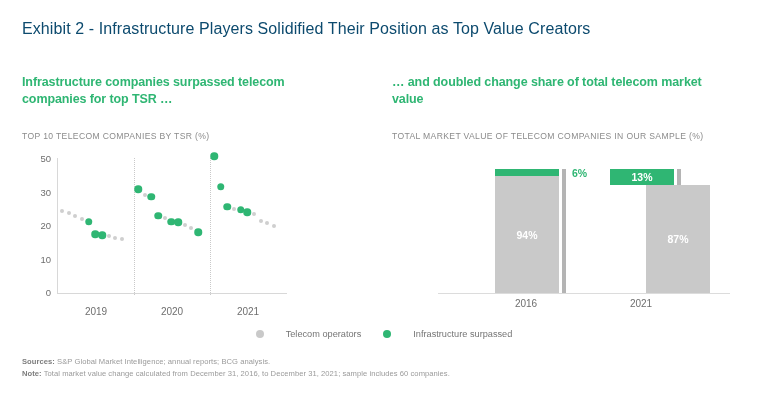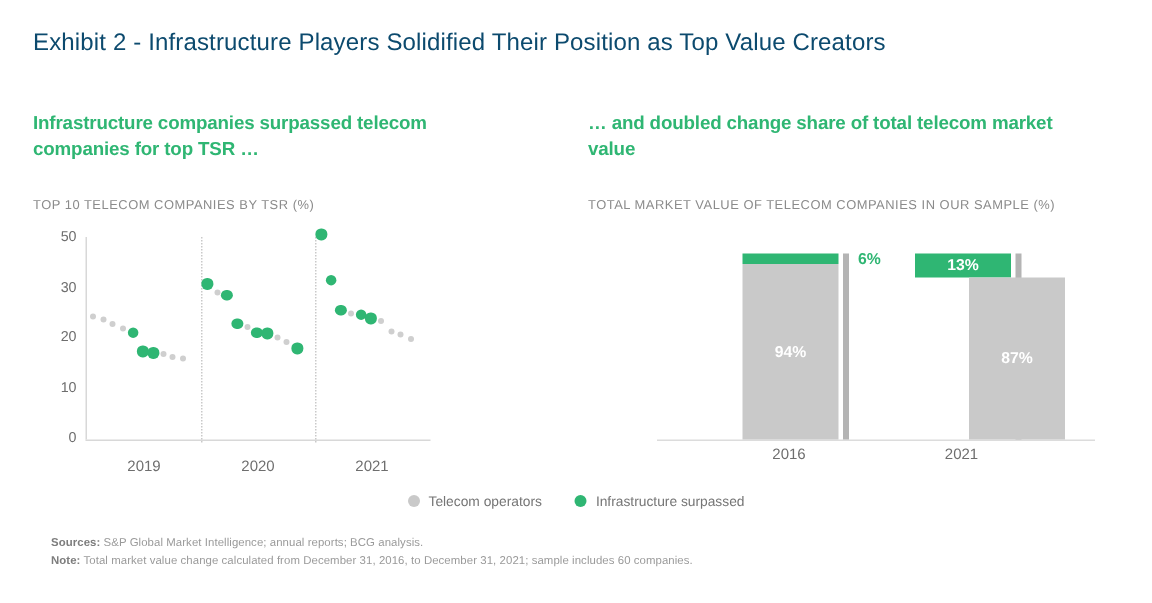--- a/index.html
+++ b/index.html
@@ -109,24 +109,24 @@
     font-size: 10px; color: #6e6e6e;
   }
 
   
   .legend {
     position: absolute; left: 0; top: 329px; width: 768px;
     display: flex; justify-content: center; align-items: center; gap: 22px;
   }
   .legend-item { display: flex; align-items: center; gap: 6px; }
   .legend-swatch { width: 8px; height: 8px; border-radius: 50%; }
-  .legend-label { font-size: 9.2px; color: #757575; }
-
-  
-  .footnotes { position: absolute; left: 34px; top: 356px; }
+  .legend-label { font-size: 9.2px; color: #757575; margin-left: 16px; }
+
+  
+  .footnotes { position: absolute; left: 22px; top: 356px; }
   .fn-line {
     font-size: 7.6px; color: #9a9a9a;
     line-height: 12px; letter-spacing: 0.05px; white-space: nowrap;
   }
   .fn-line b { color: #7d7d7d; font-weight: bold; }
 </style>
 </head>
 <body>
 
 <div class="page">

